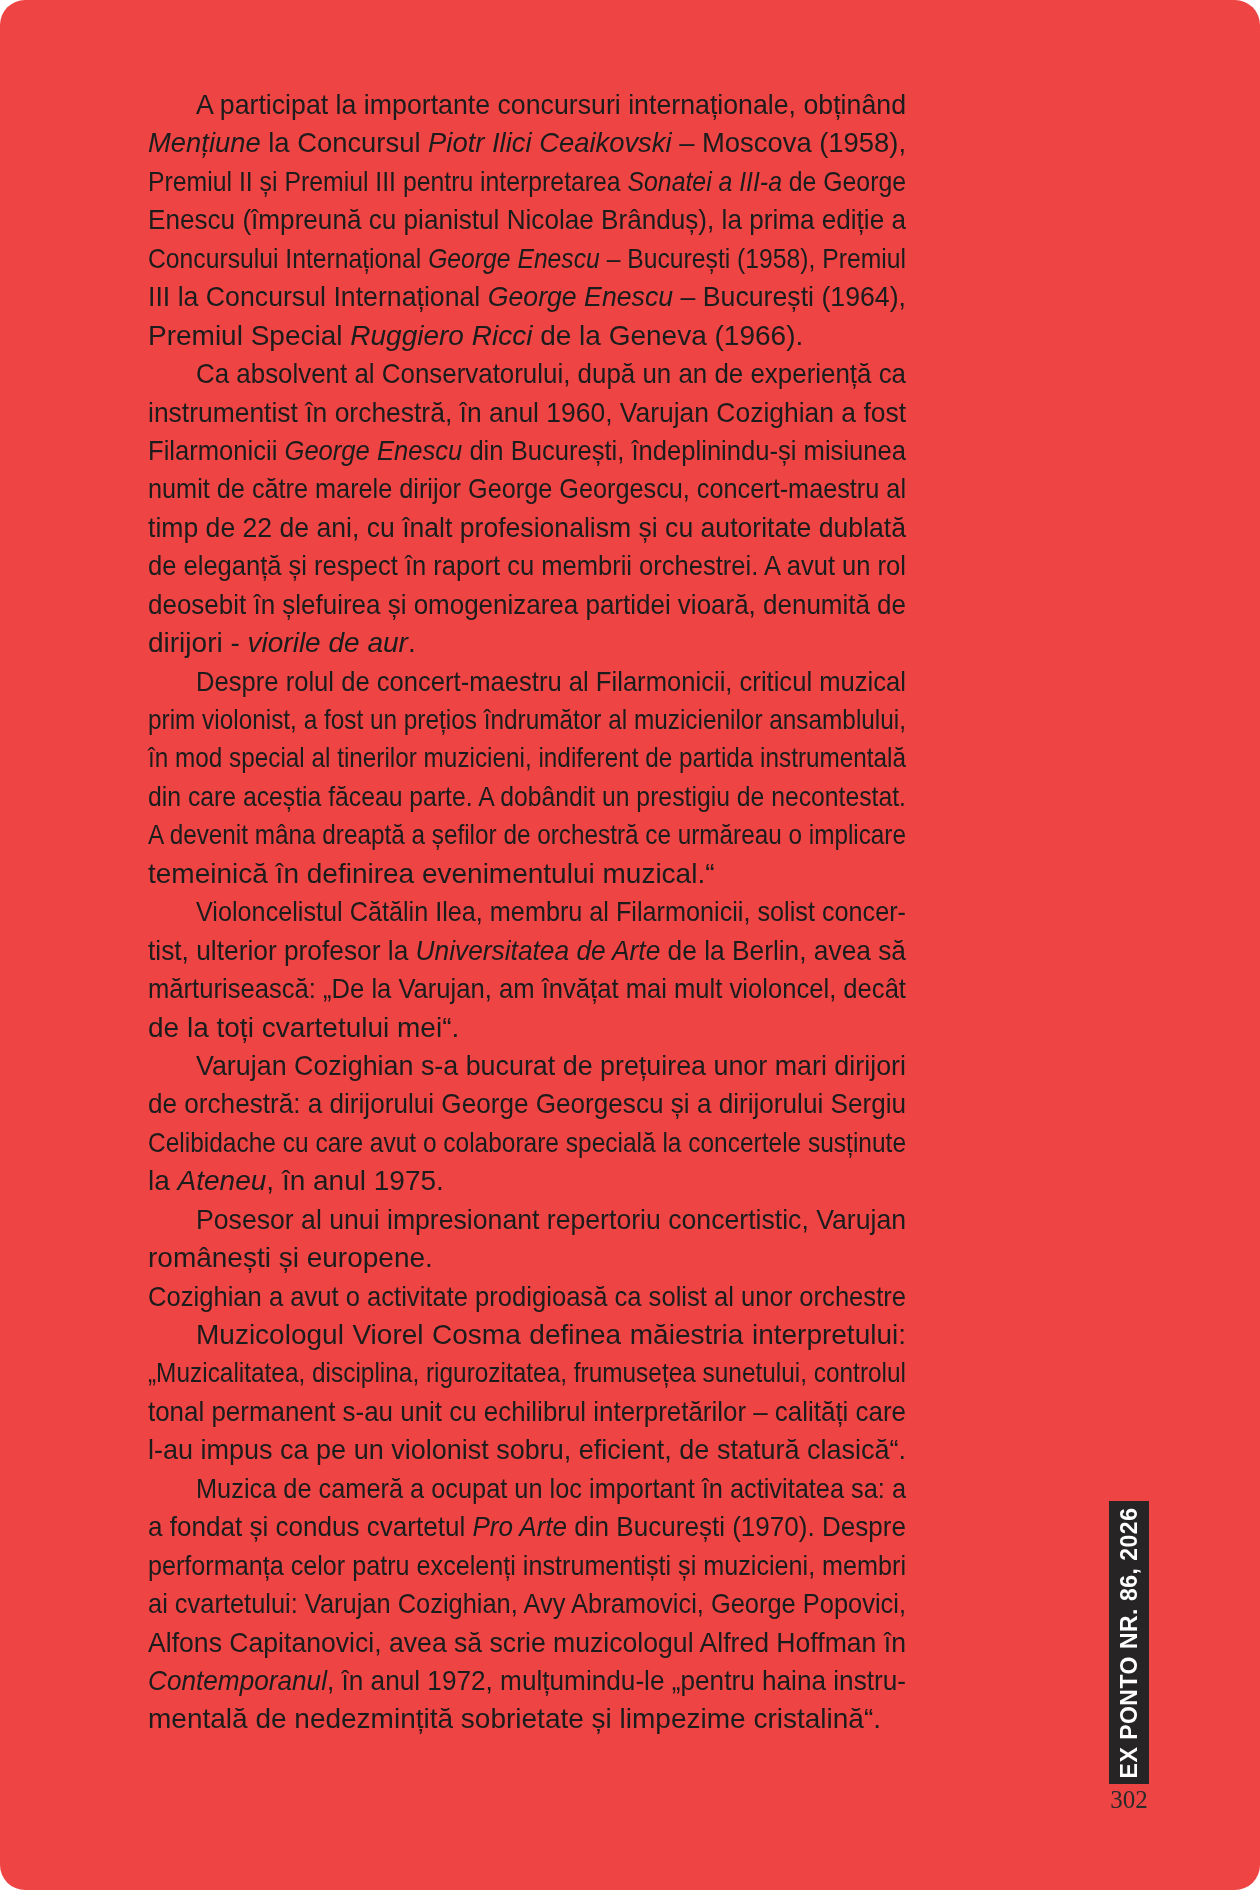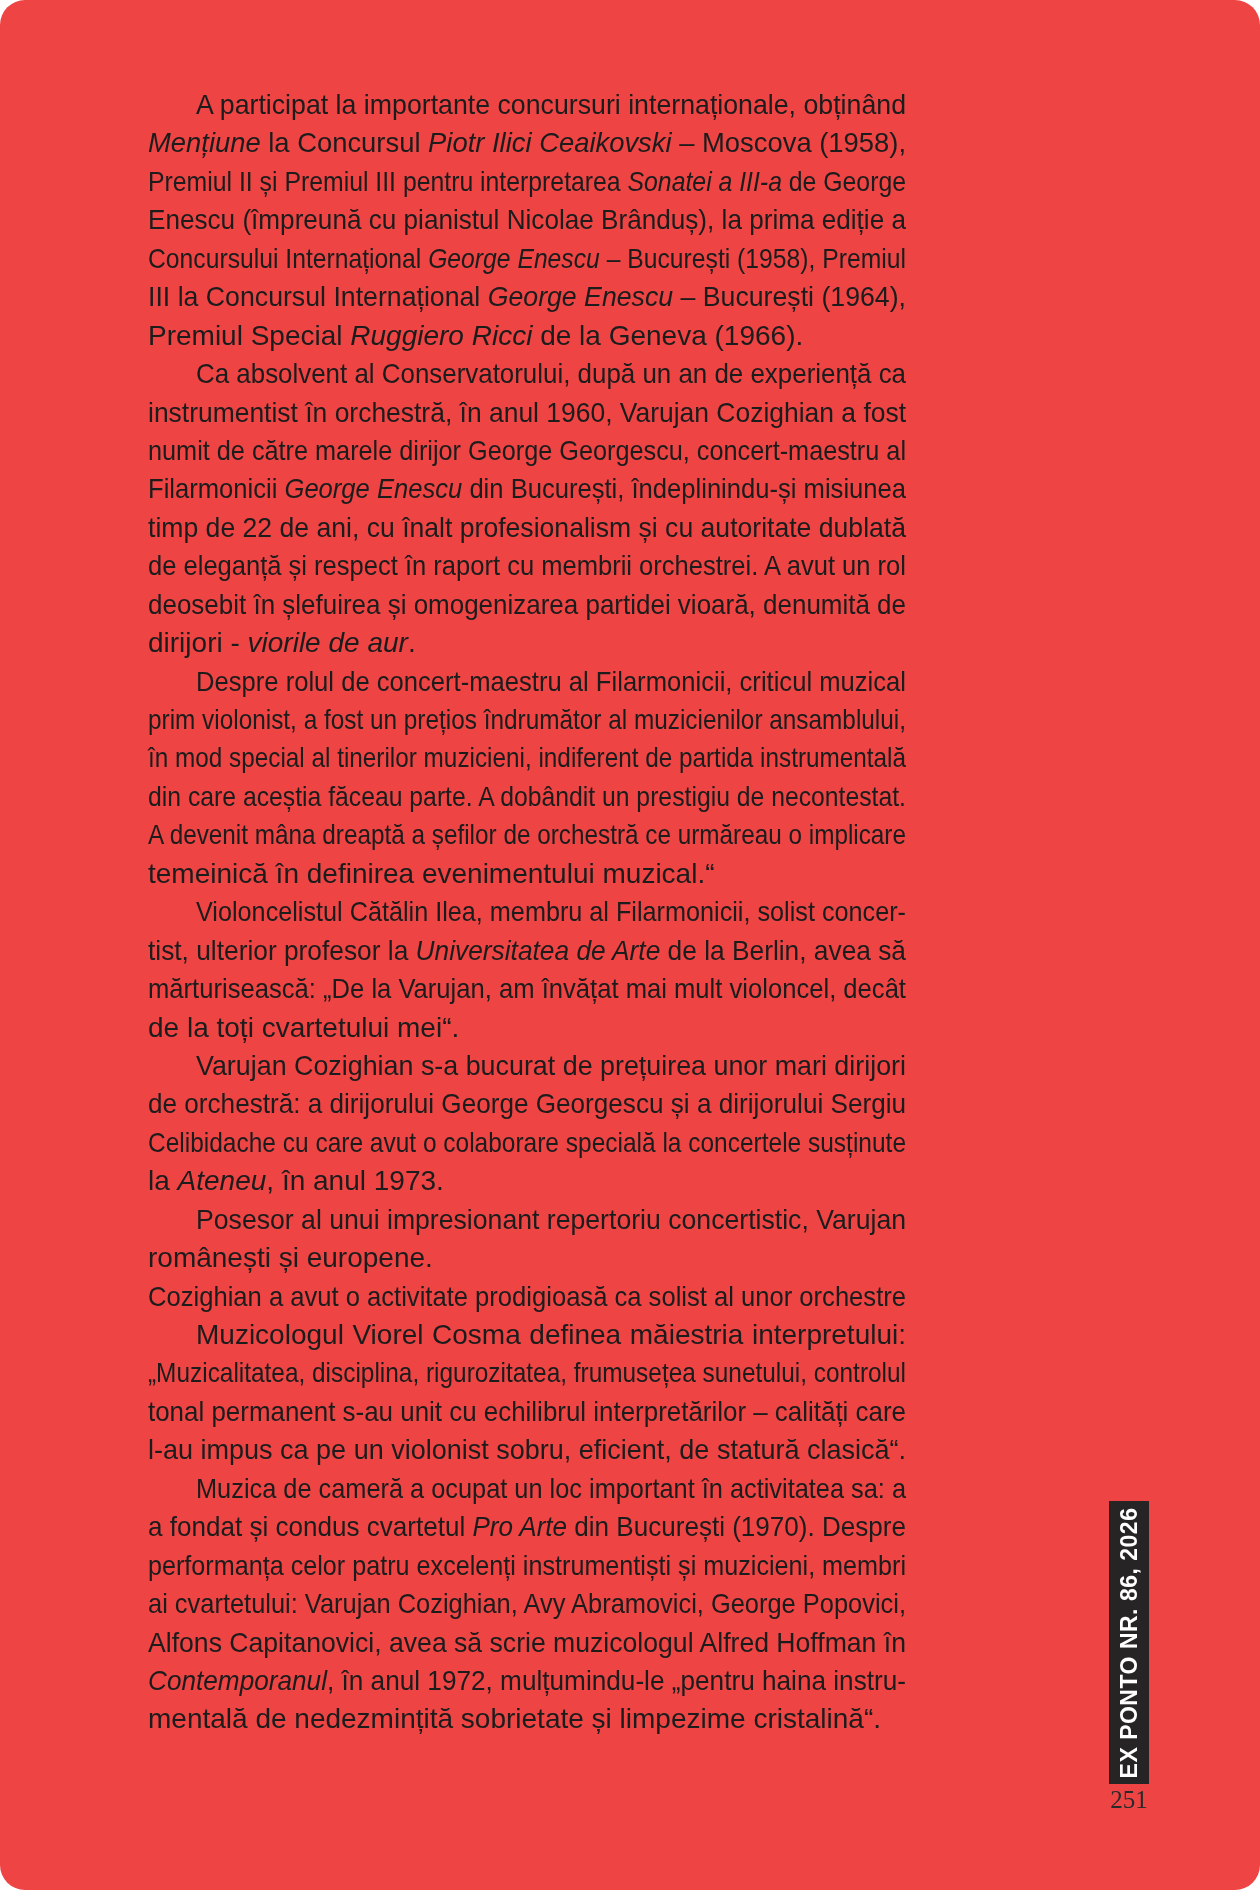--- a/index.html
+++ b/index.html
@@ -72,55 +72,55 @@
   <div class="text-block" id="text-block">
       <div class="line first"><span class="li" style="transform: scaleX(0.954301);"><span>A participat la importante concursuri internaționale, obținând</span></span></div>
       <div class="line"><span class="li" style="transform: scaleX(0.978065);"><i>Mențiune</i><span> la Concursul </span><i>Piotr Ilici Ceaikovski</i><span> – Moscova (1958),</span></span></div>
       <div class="line"><span class="li" style="transform: scaleX(0.885514);"><span>Premiul II și Premiul III pentru interpretarea </span><i>Sonatei a III-a</i><span> de George</span></span></div>
       <div class="line"><span class="li" style="transform: scaleX(0.933013);"><span>Enescu (împreună cu pianistul Nicolae Brânduș), la prima ediție a</span></span></div>
       <div class="line"><span class="li" style="transform: scaleX(0.882277);"><span>Concursului Internațional </span><i>George Enescu</i><span> – București (1958), Premiul</span></span></div>
       <div class="line"><span class="li" style="transform: scaleX(0.953047);"><span>III la Concursul Internațional </span><i>George Enescu</i><span> – București (1964),</span></span></div>
       <div class="line last"><span class="li"><span>Premiul Special </span><i>Ruggiero Ricci</i><span> de la Geneva (1966).</span></span></div>
       <div class="line first"><span class="li" style="transform: scaleX(0.925213);"><span>Ca absolvent al Conservatorului, după un an de experiență ca</span></span></div>
       <div class="line"><span class="li" style="transform: scaleX(0.944438);"><span>instrumentist în orchestră, în anul 1960, Varujan Cozighian a fost</span></span></div>
+      <div class="line"><span class="li" style="transform: scaleX(0.913752);"><span>Filarmonicii </span><i>George Enescu</i><span> din București, îndeplinindu-și misiunea</span></span></div>
       <div class="line"><span class="li" style="transform: scaleX(0.901995);"><span>numit de către marele dirijor George Georgescu, concert-maestru al</span></span></div>
-      <div class="line"><span class="li" style="transform: scaleX(0.913752);"><span>Filarmonicii </span><i>George Enescu</i><span> din București, îndeplinindu-și misiunea</span></span></div>
       <div class="line"><span class="li" style="transform: scaleX(0.949317);"><span>timp de 22 de ani, cu înalt profesionalism și cu autoritate dublată</span></span></div>
       <div class="line"><span class="li" style="transform: scaleX(0.912051);"><span>de eleganță și respect în raport cu membrii orchestrei. A avut un rol</span></span></div>
       <div class="line"><span class="li" style="transform: scaleX(0.927607);"><span>deosebit în șlefuirea și omogenizarea partidei vioară, denumită de</span></span></div>
       <div class="line last"><span class="li"><span>dirijori - </span><i>viorile de aur</i><span>.</span></span></div>
       <div class="line first"><span class="li" style="transform: scaleX(0.914415);"><span>Despre rolul de concert-maestru al Filarmonicii, criticul muzical</span></span></div>
       <div class="line"><span class="li" style="transform: scaleX(0.869765);"><span>prim violonist, a fost un prețios îndrumător al muzicienilor ansamblului,</span></span></div>
       <div class="line"><span class="li" style="transform: scaleX(0.868162);"><span>în mod special al tinerilor muzicieni, indiferent de partida instrumentală</span></span></div>
       <div class="line"><span class="li" style="transform: scaleX(0.88374);"><span>din care aceștia făceau parte. A dobândit un prestigiu de necontestat.</span></span></div>
       <div class="line"><span class="li" style="transform: scaleX(0.86813);"><span>A devenit mâna dreaptă a șefilor de orchestră ce urmăreau o implicare</span></span></div>
       <div class="line last"><span class="li"><span>temeinică în definirea evenimentului muzical.“</span></span></div>
       <div class="line first"><span class="li" style="transform: scaleX(0.900497);"><span>Violoncelistul Cătălin Ilea, membru al Filarmonicii, solist concer-</span></span></div>
       <div class="line"><span class="li" style="transform: scaleX(0.939627);"><span>tist, ulterior profesor la </span><i>Universitatea de Arte</i><span> de la Berlin, avea să</span></span></div>
       <div class="line"><span class="li" style="transform: scaleX(0.914406);"><span>mărturisească: „De la Varujan, am învățat mai mult violoncel, decât</span></span></div>
       <div class="line last"><span class="li"><span>de la toți cvartetului mei“.</span></span></div>
       <div class="line first"><span class="li" style="transform: scaleX(0.959075);"><span>Varujan Cozighian s-a bucurat de prețuirea unor mari dirijori</span></span></div>
       <div class="line"><span class="li" style="transform: scaleX(0.933031);"><span>de orchestră: a dirijorului George Georgescu și a dirijorului Sergiu</span></span></div>
       <div class="line"><span class="li" style="transform: scaleX(0.874326);"><span>Celibidache cu care avut o colaborare specială la concertele susținute</span></span></div>
-      <div class="line last"><span class="li"><span>la </span><i>Ateneu</i><span>, în anul 1973.</span></span></div>
+      <div class="line last"><span class="li"><span>la </span><i>Ateneu</i><span>, în anul 1975.</span></span></div>
       <div class="line first"><span class="li" style="transform: scaleX(0.951085);"><span>Posesor al unui impresionant repertoriu concertistic, Varujan</span></span></div>
       <div class="line last"><span class="li"><span>românești și europene.</span></span></div>
       <div class="line"><span class="li" style="transform: scaleX(0.913717);"><span>Cozighian a avut o activitate prodigioasă ca solist al unor orchestre</span></span></div>
       <div class="line first"><span class="li" style="word-spacing: 0.790625px; text-align: center;"><span>Muzicologul Viorel Cosma definea măiestria interpretului:</span></span></div>
       <div class="line"><span class="li" style="transform: scaleX(0.87128);"><span>„Muzicalitatea, disciplina, rigurozitatea, frumusețea sunetului, controlul</span></span></div>
       <div class="line"><span class="li" style="transform: scaleX(0.925925);"><span>tonal permanent s-au unit cu echilibrul interpretărilor – calități care</span></span></div>
       <div class="line last"><span class="li" style="transform: scaleX(0.964434);"><span>l-au impus ca pe un violonist sobru, eficient, de statură clasică“.</span></span></div>
       <div class="line first"><span class="li" style="transform: scaleX(0.905125);"><span>Muzica de cameră a ocupat un loc important în activitatea sa: a</span></span></div>
       <div class="line"><span class="li" style="transform: scaleX(0.930614);"><span>a fondat și condus cvartetul </span><i>Pro Arte</i><span> din București (1970). Despre</span></span></div>
       <div class="line"><span class="li" style="transform: scaleX(0.89872);"><span>performanța celor patru excelenți instrumentiști și muzicieni, membri</span></span></div>
       <div class="line"><span class="li" style="transform: scaleX(0.908073);"><span>ai cvartetului: Varujan Cozighian, Avy Abramovici, George Popovici,</span></span></div>
       <div class="line"><span class="li" style="transform: scaleX(0.950005);"><span>Alfons Capitanovici, avea să scrie muzicologul Alfred Hoffman în</span></span></div>
       <div class="line"><span class="li" style="transform: scaleX(0.934739);"><i>Contemporanul</i><span>, în anul 1972, mulțumindu-le „pentru haina instru-</span></span></div>
       <div class="line last"><span class="li"><span>mentală de nedezmințită sobrietate și limpezime cristalină“.</span></span></div>
     </div>
 
   <div class="sidebar-bar">
     <span>EX PONTO NR. 86, 2026</span>
   </div>
 
-  <div class="page-number">251</div>
+  <div class="page-number">302</div>
 
 </div>
 
 </body></html>

